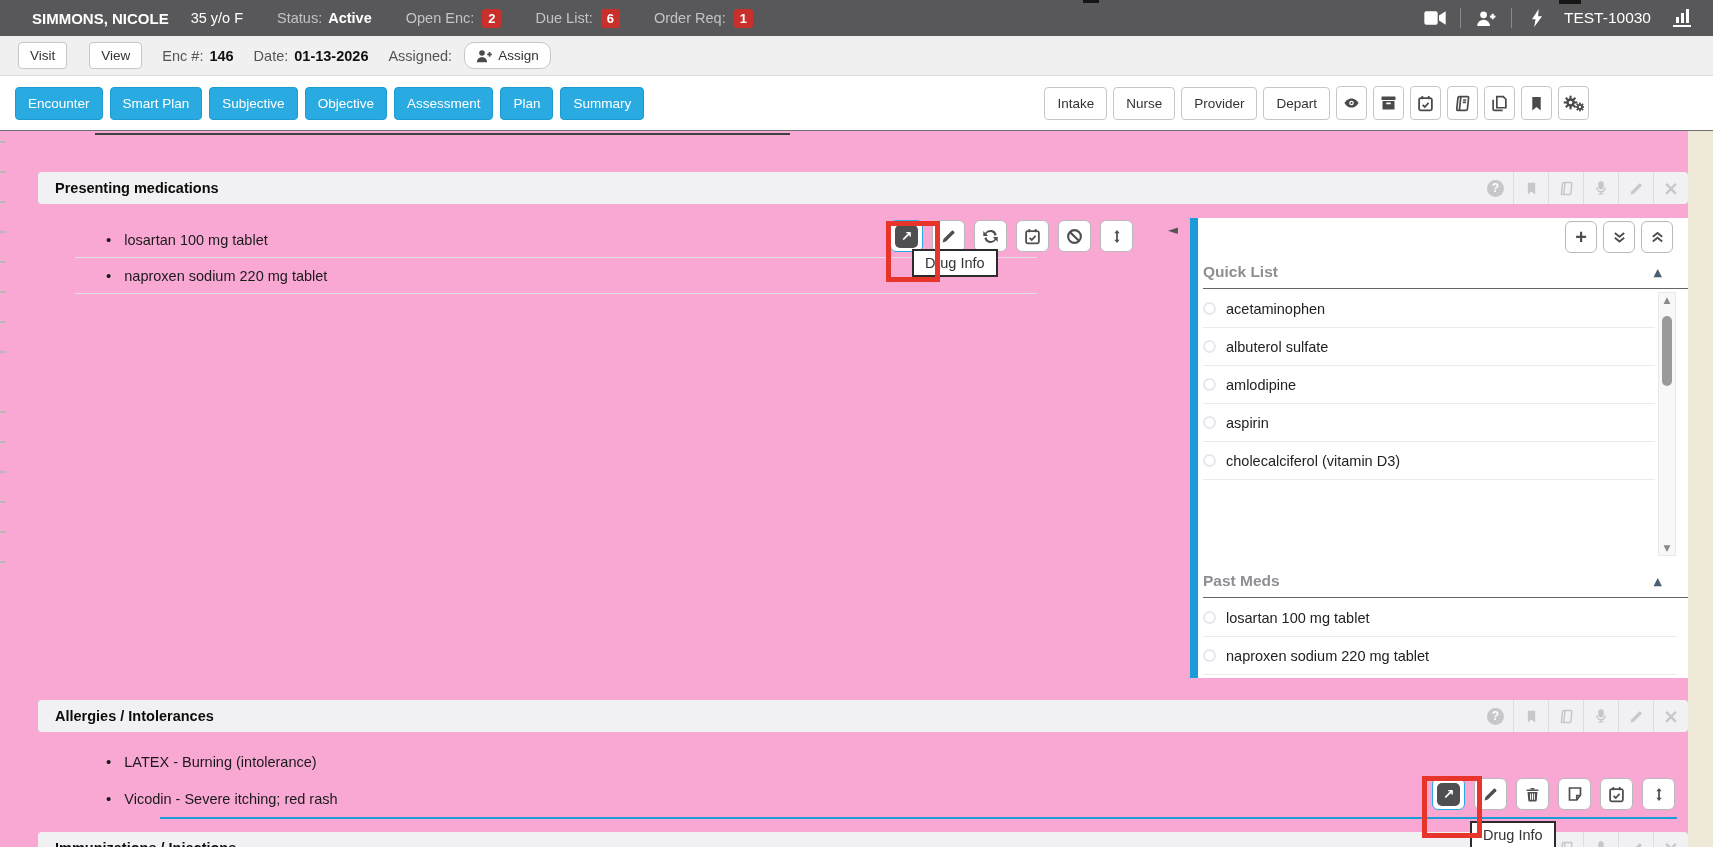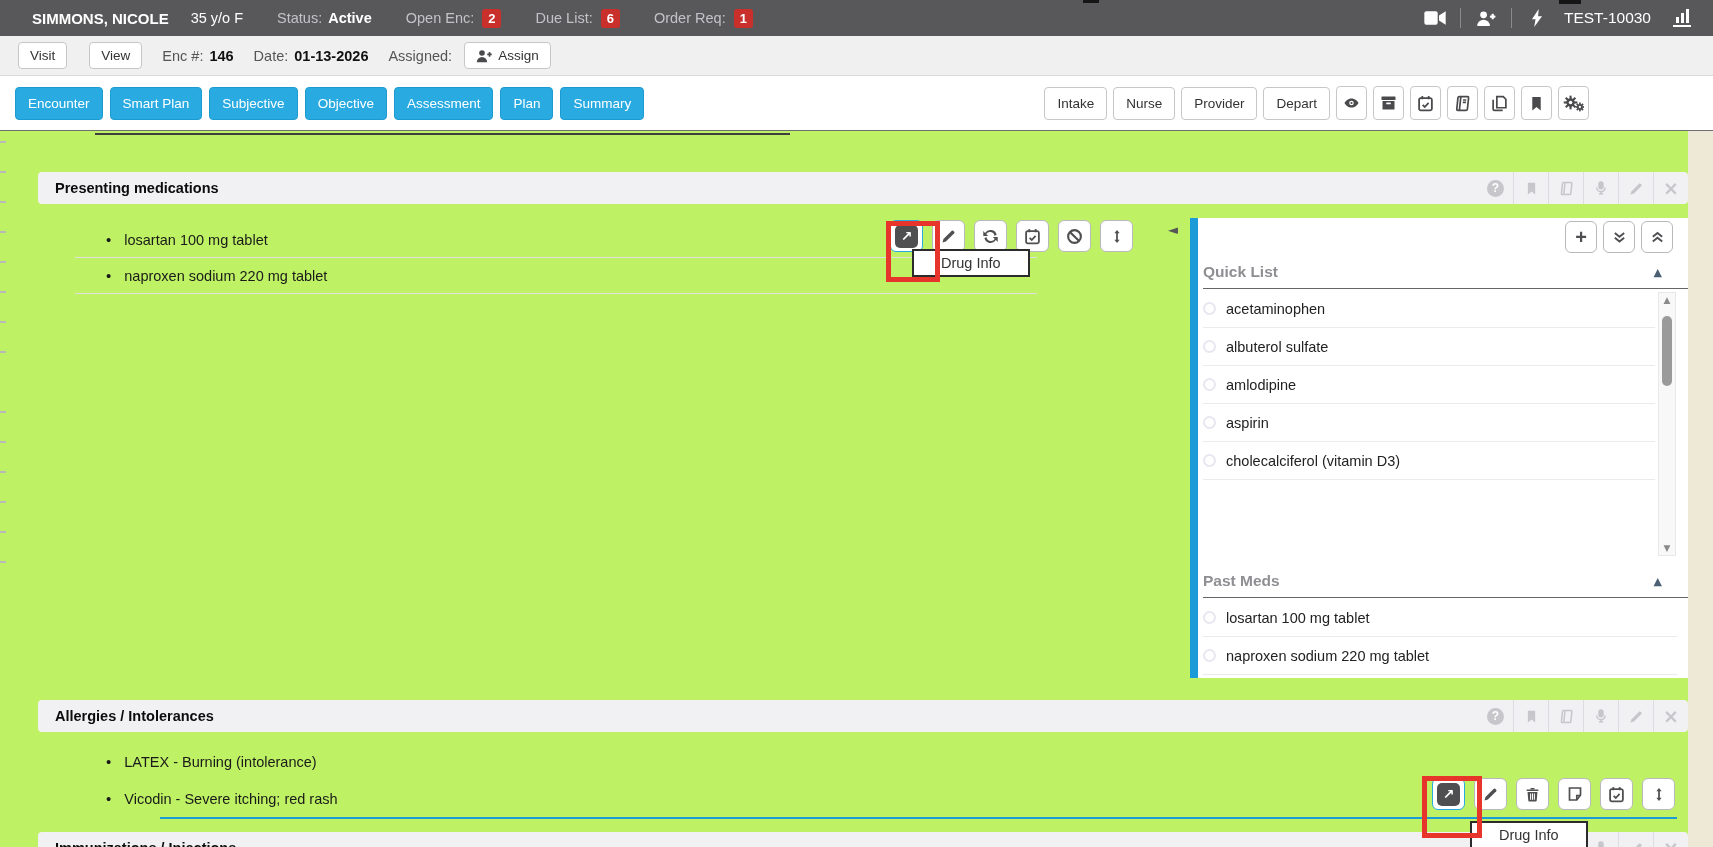--- a/index.html
+++ b/index.html
@@ -40,21 +40,21 @@
   .tabbar { position:absolute; left:0; top:76px; width:1713px; height:55px; background:#fff;
             border-bottom:1px solid #6f6f6f; display:flex; align-items:center; padding-left:15px; }
   .btab { background:#29abe2; border:1px solid #1d9ad0; color:#fff; font-size:13.5px; border-radius:4px;
           padding:8px 12px; margin-right:7px; cursor:pointer; }
   .tabbar .right { margin-left:auto; display:flex; align-items:center; margin-right:124px; gap:6px; }
   .iconbtn { width:31px; height:34px; background:#fff; border:1px solid #c7c7c7; border-radius:4px;
              display:flex; align-items:center; justify-content:center; color:#4a4a4d; cursor:pointer; }
   .stagebtn { padding:8px 12px; font-size:13.5px; }
 
   
-  .content { position:absolute; left:0; top:131px; width:1713px; height:716px; background:#bef264; }
+  .content { position:absolute; left:0; top:131px; width:1713px; height:716px; background:#f9a8d4; }
   .beige { position:absolute; right:0; top:0; width:25px; height:716px; background:#eee8d6; }
   .darkline { position:absolute; left:95px; top:2px; width:695px; height:2px; background:#3f3f3f; }
   .tick { position:absolute; left:0; width:6px; height:2px; background:#b9b9b9; }
 
   .sechdr { position:absolute; left:38px; width:1650px; height:32px; background:#f1f1f4; border-radius:4px;
             display:flex; align-items:center; }
   .sechdr .ttl { font-weight:bold; font-size:14.5px; color:#0c0c0c; margin-left:17px; }
   .hdricons { margin-left:auto; display:flex; align-items:center; height:100%; color:#c6c6cb; }
   .hicon { width:35px; height:100%; display:flex; align-items:center; justify-content:center; border-left:1px solid #dddde1; cursor:pointer; }
   .hicon:first-child { border-left:none; }
@@ -70,21 +70,21 @@
   
   .mtb { position:absolute; display:flex; gap:9px; }
   .tbtn { width:33px; height:32px; background:#fff; border:1px solid #b9b9bd; border-radius:6px;
           display:flex; align-items:center; justify-content:center; color:#4f4f52; cursor:pointer; }
   .tbtn.sel { border-color:#29abe2; }
   .extsq { width:23px; height:23px; background:#4f4f52; border-radius:5px; color:#fff; display:flex;
            align-items:center; justify-content:center; font-size:14px; font-weight:bold; }
 
   .redbox { position:absolute; border:5px solid #e8352b; z-index:30; }
   .tooltip { position:absolute; background:#fff; border:2px solid #2b2b2b; color:#333; font-size:14.5px;
-             padding:4px 27px; z-index:20; white-space:nowrap; }
+             padding:4px 11px; z-index:20; white-space:nowrap; }
 
   
   .sb-collapse { position:absolute; left:1168px; top:91px; font-size:13px; color:#555; cursor:pointer; }
   .sidebar { position:absolute; left:1190px; top:87px; width:498px; height:460px; background:#fff; }
   .bluebar { position:absolute; left:0; top:0; width:8px; height:460px; background:#1b9cd8; }
   .searchwrap { position:absolute; left:13px; top:3px; width:357px; height:32px; border:1px solid #b9b9bd;
                 border-radius:5px; display:flex; align-items:center; background:#fff; }
   .searchwrap input { border:none; outline:none; font-size:14.5px; color:#555; width:300px;
                       font-family:"Liberation Sans", sans-serif; }
   .searchwrap input::placeholder { color:#9a9a9e; }
@@ -156,21 +156,21 @@
 <div class="top-art" style="left:1559px; width:22px; height:4px;"></div>
 
 <div class="encbar">
   <button class="wbtn">Visit</button>
   <button class="wbtn">View</button>
   <span class="lbl">Enc #:</span>
   <span class="val">146</span>
   <span class="lbl">Date:</span>
   <span class="val">01-13-2026</span>
   <span class="lbl">Assigned:</span>
-  <button class="wbtn" style="margin-left:12px;">
+  <button class="wbtn" style="margin-left:12px;border-radius:10px;">
     <span>
       <svg width="16" height="14" viewBox="0 0 16 14" fill="#4a4a4d">
           <circle cx="6" cy="4" r="2.8"></circle>
           <path d="M.8 13.2a5.2 5.2 0 0 1 10.4 0z"></path>
           <rect x="11.2" y="4.6" width="4.6" height="1.7" rx=".5"></rect>
           <rect x="12.7" y="3.1" width="1.7" height="4.6" rx=".5"></rect>
         </svg>
     </span>
     <span>Assign</span>
   </button>

